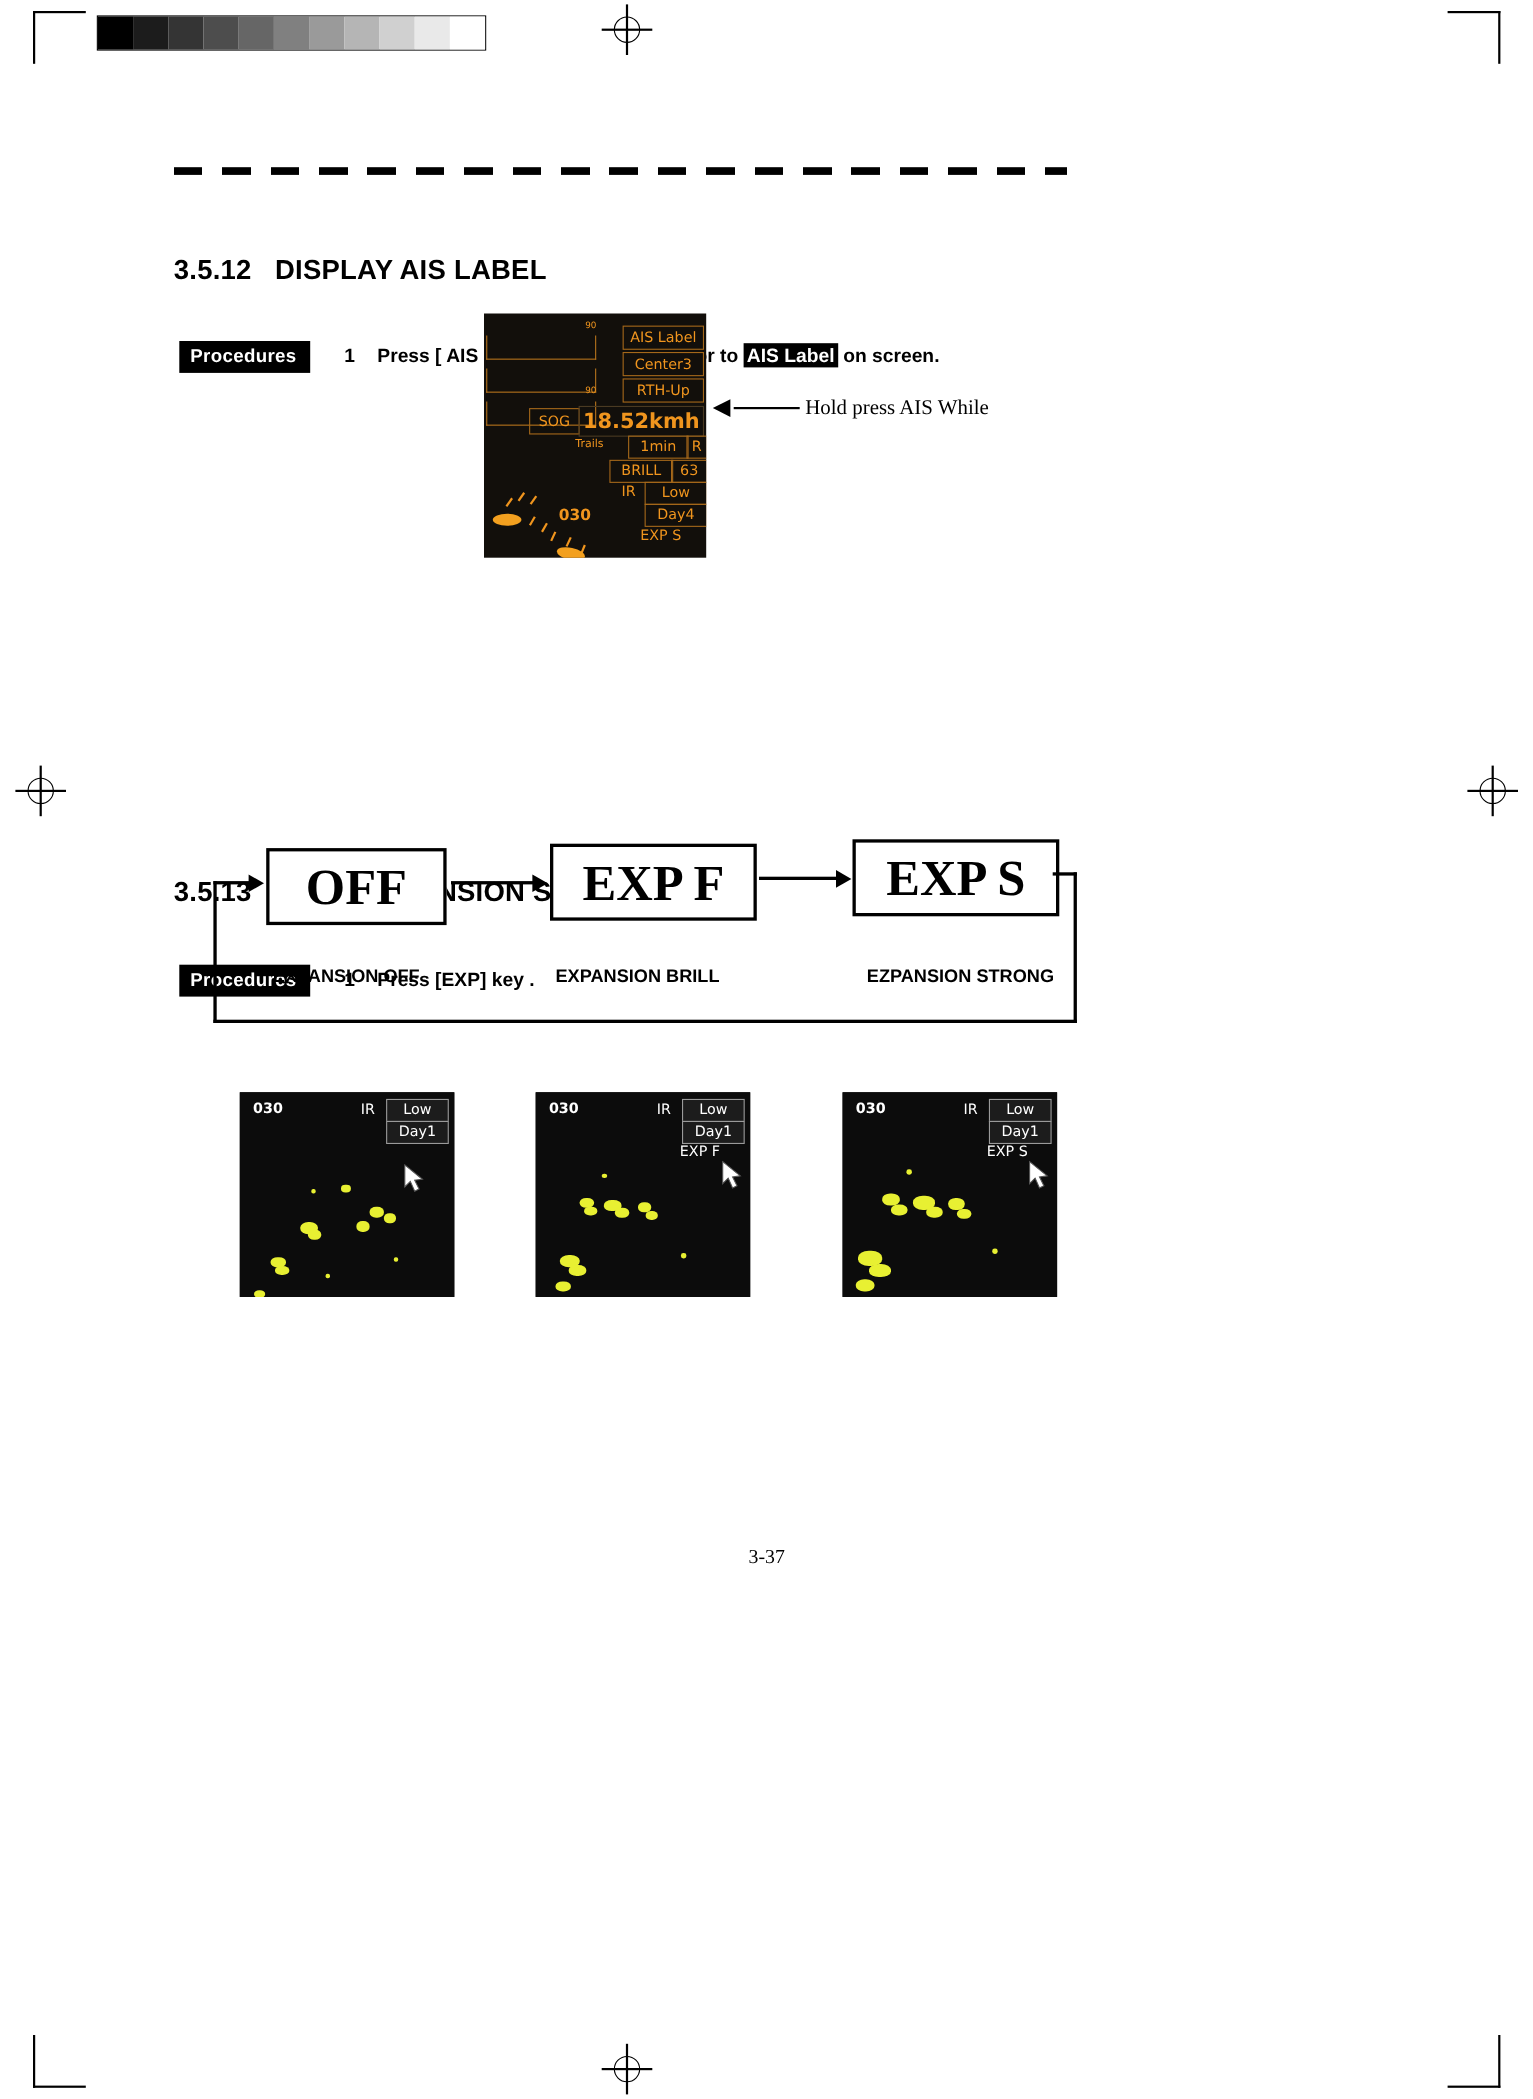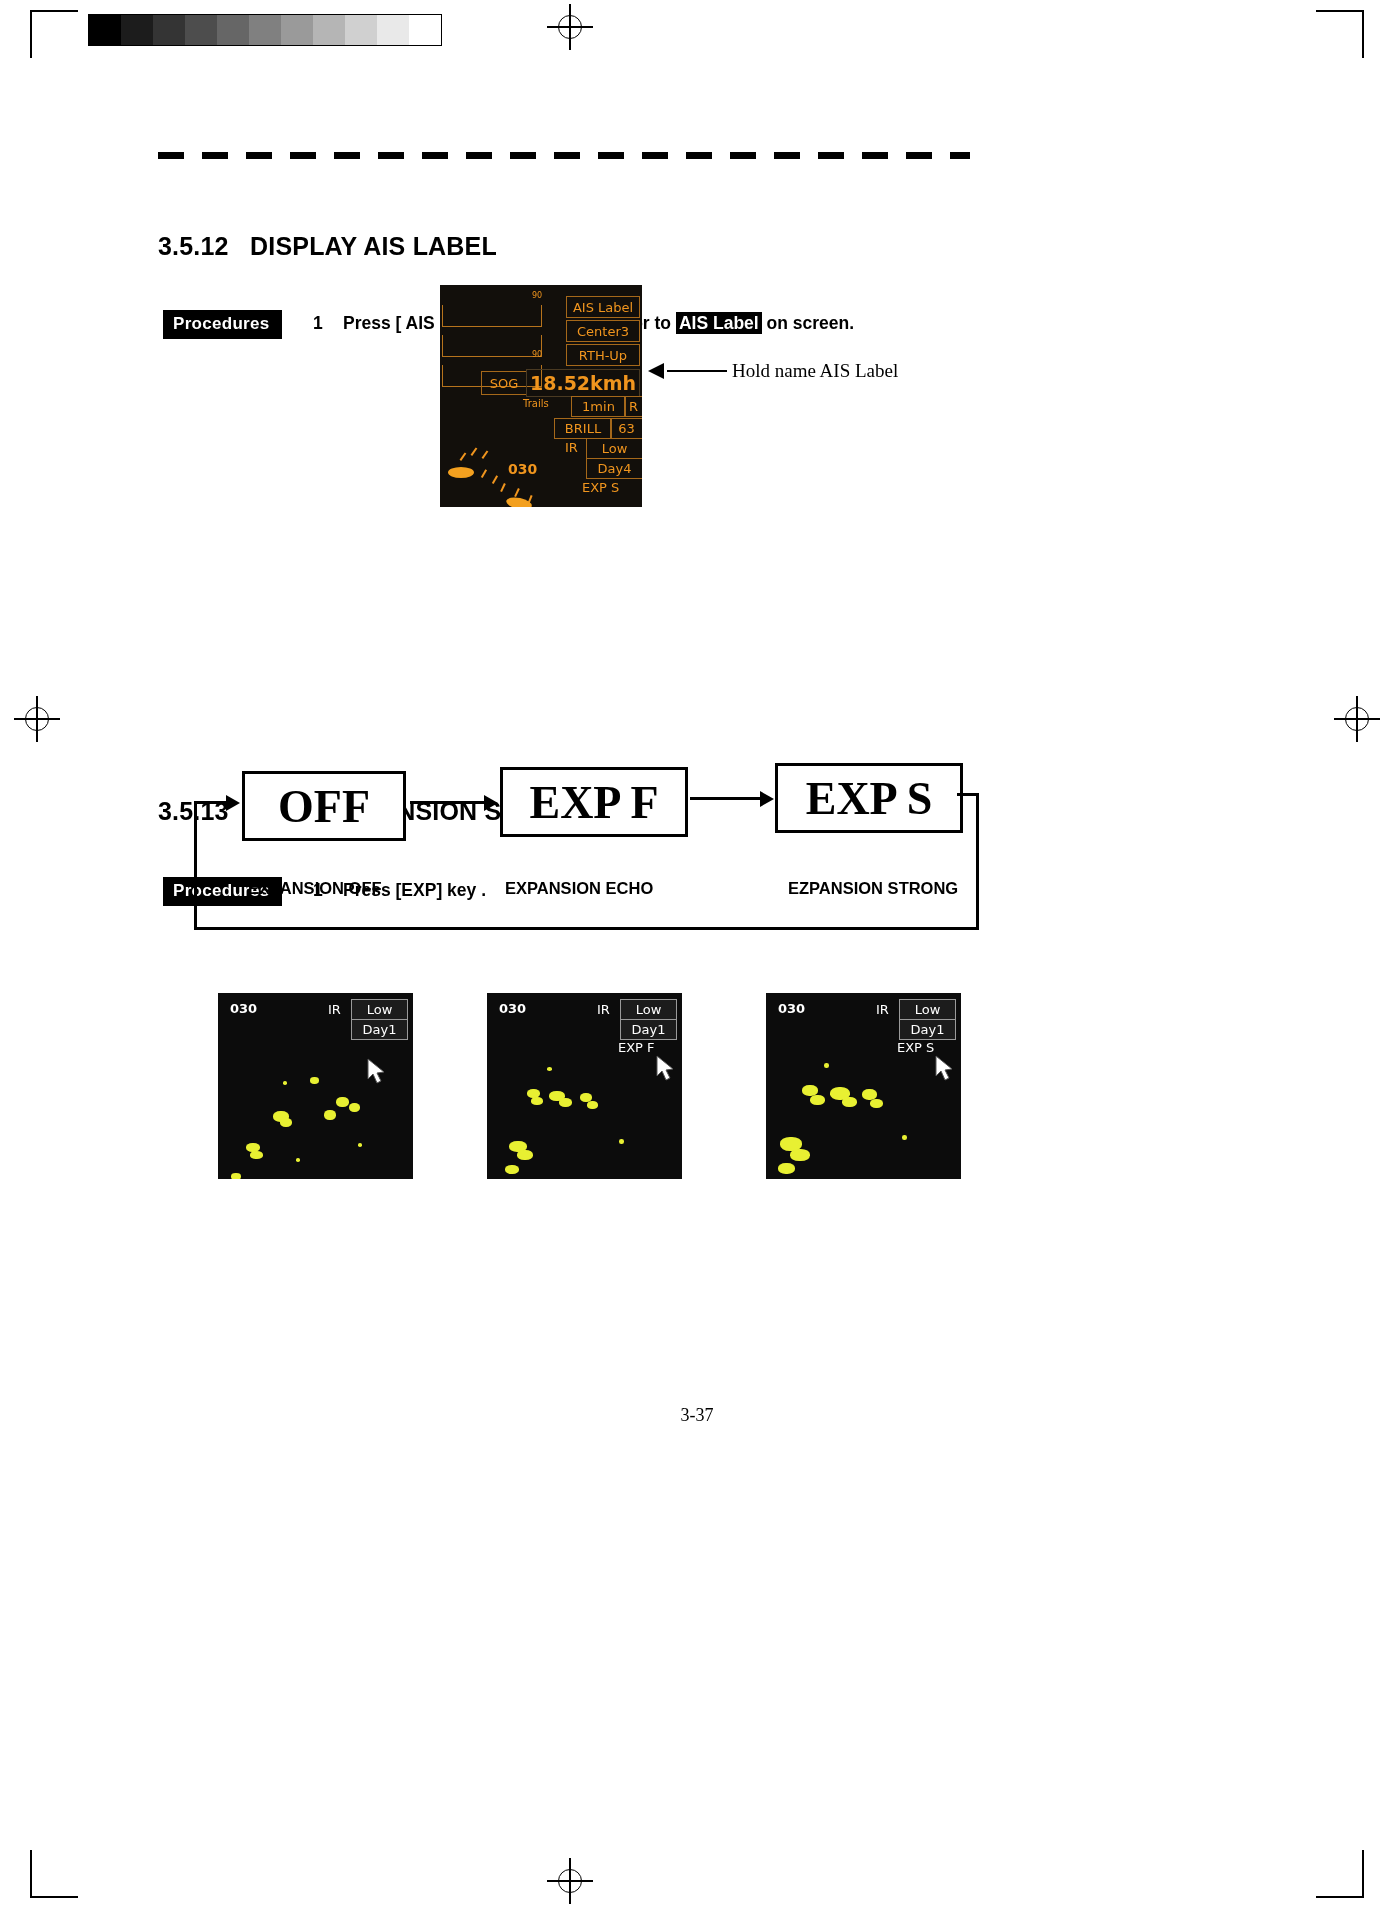--- a/index.html
+++ b/index.html
@@ -181,41 +181,41 @@
     <div class="tick" style="left:62px;top:198px;width:1.5px;height:9px;transform:rotate(25deg);"></div>
     <div class="tick" style="left:76px;top:203px;width:1.5px;height:9px;transform:rotate(25deg);"></div>
     <div class="tick" style="left:89px;top:210px;width:1.5px;height:9px;transform:rotate(22deg);"></div>
 
     <div class="blob" style="left:8px;top:182px;width:26px;height:11px;"></div>
     <div class="blob" style="left:66px;top:213px;width:26px;height:11px;transform:rotate(12deg);"></div>
   </div>
 
   <div class="ln" style="left:667px;top:370px;width:60px;height:2.4px;background:#000;position:absolute;"></div>
   <div class="arrowhead" style="left:648px;top:363px;border-top:8px solid transparent;border-bottom:8px solid transparent;border-right:16px solid #000;"></div>
-  <div class="annot" style="left:732px;top:360px;">Hold name AIS Label</div>
+  <div class="annot" style="left:732px;top:360px;">Hold press AIS While</div>
 
 
   <div class="h-sec" style="left:158px;top:797px;">
     <span class="h-num">3.5.13</span><span>ECHO EXPANSION SWITCH</span>
   </div>
 
   <div class="proc" style="left:163px;top:877px;">Procedures</div>
 
   <div class="step" style="left:313px;top:880px;">
     <span class="n">1</span><span>Press [EXP] key .</span>
   </div>
 
   <div class="flow">
 
     <div class="fbox" style="left:52px;top:16px;width:158px;height:64px;font-size:46px;">OFF</div>
     <div class="fbox" style="left:310px;top:12px;width:182px;height:64px;font-size:46px;">EXP F</div>
     <div class="fbox" style="left:585px;top:8px;width:182px;height:64px;font-size:46px;">EXP S</div>
 
     <div class="flabel" style="left:58px;top:124px;">EXPANSION OFF</div>
-    <div class="flabel" style="left:315px;top:124px;">EXPANSION   ECHO</div>
+    <div class="flabel" style="left:315px;top:124px;">EXPANSION   BRILL</div>
     <div class="flabel" style="left:598px;top:124px;">EZPANSION   STRONG</div>
 
     <div class="ln" style="left:220px;top:46px;width:76px;height:3px;"></div>
     <div class="arrowhead ah-right" style="left:294px;top:39.5px;"></div>
 
     <div class="ln" style="left:500px;top:42px;width:72px;height:3px;"></div>
     <div class="arrowhead ah-right" style="left:570px;top:35.5px;"></div>
 
     <div class="ln" style="left:767px;top:38px;width:22px;height:3px;"></div>
     <div class="ln" style="left:786px;top:38px;width:3px;height:137px;"></div>

